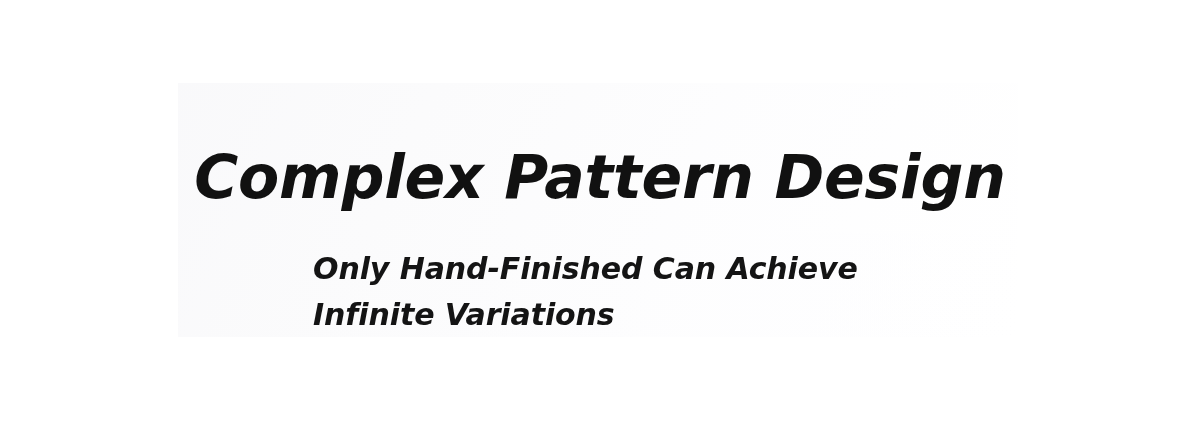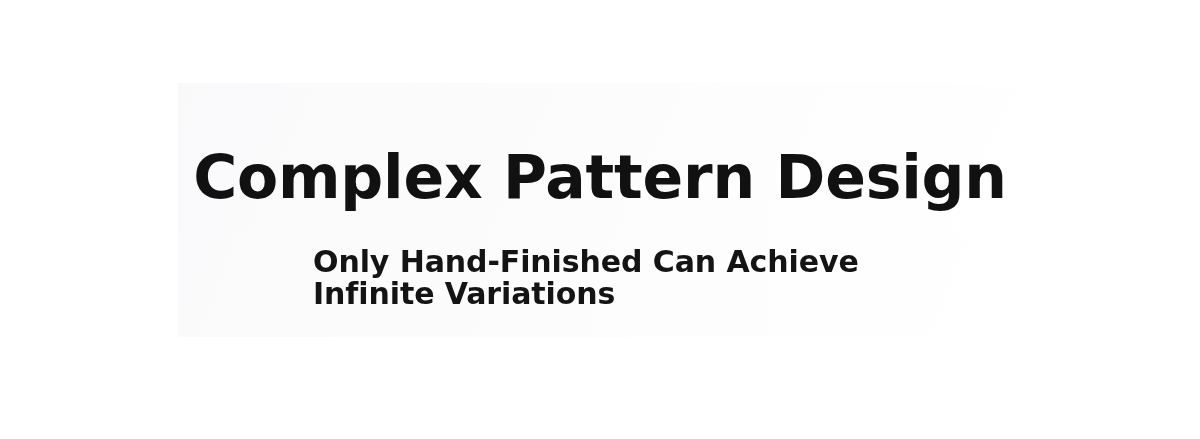--- a/index.html
+++ b/index.html
@@ -51,20 +51,21 @@
         rgba(253,253,254,0.6) 55%,
         rgba(255,255,255,0) 100%);
   }
 
   .hero-content {
     position: absolute;
     left: 0;
     top: 0;
     width: 1200px;
     height: 439px;
+    font-style: italic;
   }
 
   .hero-title {
     position: absolute;
     left: 0;
     top: 141px;
     width: 1200px;
     text-align: center;
     font-size: 60px;
     font-weight: 700;
@@ -74,21 +75,21 @@
     white-space: nowrap;
   }
 
   .hero-subtitle {
     position: absolute;
     left: 313px;
     top: 246px;
     width: 572px;
     font-size: 30px;
     font-weight: 700;
-    line-height: 32px;
+    line-height: 46px;
     letter-spacing: -0.1px;
     color: #141414;
     text-align: left;
     overflow-wrap: anywhere;
     word-break: break-word;
   }
 </style>
 </head>
 <body>
 

